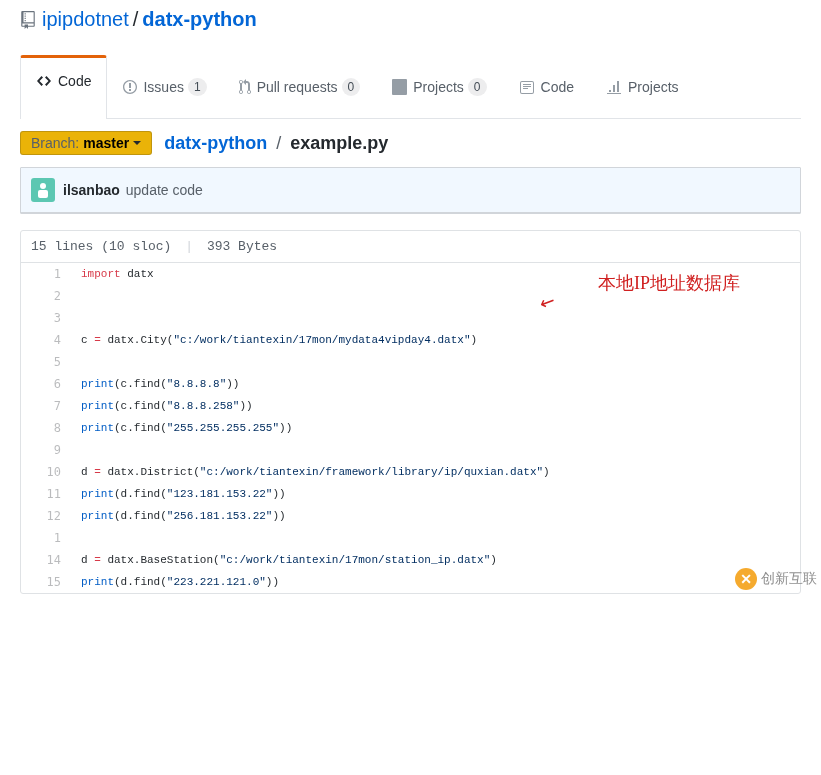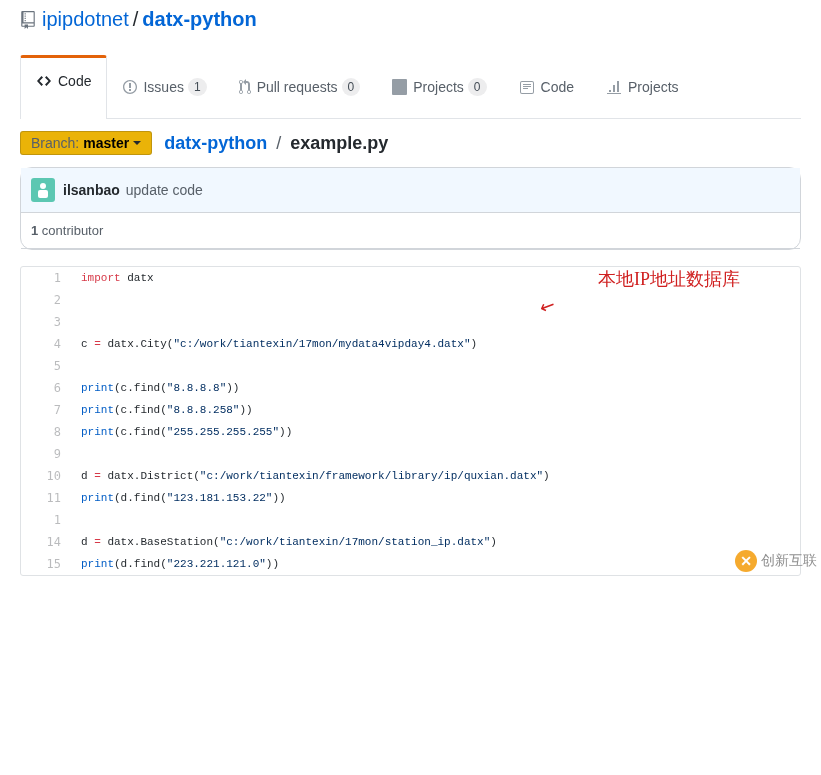--- a/index.html
+++ b/index.html
@@ -41,21 +41,21 @@
       font-family: inherit;
     }
     .branch-select .lbl { color:#586069; }
     .branch-select .val { font-weight:600; margin: 0 4px; }
     .caret { display:inline-block; width:0; height:0; border:4px solid transparent; border-top-color:#24292e; margin-top:4px; }
     .path { margin-left: 12px; font-size: 18px; }
     .path a { color:#0366d6; text-decoration:none; font-weight:600; }
     .path .sep { color:#586069; margin: 0 4px; }
     .path .file { font-weight:600; }
     .commit-box {
-      border: 1px solid #d1d5da; border-radius: 12px;
+      border: 1px solid #d1d5da; border-radius: 1px;
       margin: 0 20px;
     }
     .commit-top {
       display:flex; align-items:center; background:#f1f8ff;
       padding: 10px 10px; border-bottom: 1px solid #d1d5da;
     }
     .avatar {
       width: 24px; height: 24px; background:#5cc7b2; border-radius:3px;
       display:flex; align-items:center; justify-content:center; margin-right:8px;
       position:relative;
@@ -83,21 +83,21 @@
     }
     td.ln {
       font-family: SFMono-Regular, Consolas, "Liberation Mono", Menlo, monospace;
       font-size: 11px; line-height:22px; white-space: pre; padding-left: 10px;
     }
     .kw { color:#d73a49; }
     .fn { color:#005cc5; }
     .str { color:#032f62; }
     .pl { color:#24292e; }
     .annot {
-      position: absolute; right: 60px; top: 0px; color:#d02020;
+      position: absolute; right: 60px; top: 8px; color:#d02020;
       font-family: SimSun, serif; font-size: 18px;
     }
     .arrow {
       position: absolute; right: 245px; top: 28px; color:#d02020;
       font-size: 18px; transform: rotate(25deg);
     }
     .codewrap { position: relative; }
     .watermark {
       position:absolute; right:4px; bottom:4px; opacity:.95;
       display:flex; align-items:center; font-size:14px; color:#888;
@@ -180,27 +180,28 @@
       <span class="file">example.py</span>
     </div>
   </div>
 
   <div class="commit-box">
     <div class="commit-top">
       <div class="avatar"></div>
       <span class="author">ilsanbao</span>
       <span class="msg">update code</span>
     </div>
-    <div class="contrib">
-      <span class="ct">1</span>
-      <span>contributor</span>
-    </div>
   </div>
 
   <div class="blob-wrapper">
+    <div class="blob-meta">
+      <span>15 lines (10 sloc)</span>
+      <span class="div">|</span>
+      <span>393 Bytes</span>
+    </div>
     <div class="codewrap">
       <div class="annot">本地IP地址数据库</div>
       <div class="arrow">↙</div>
       <table class="code">
         <tbody>
             <tr>
               <td class="num">1</td>
               <td class="ln"><span class="kw">import</span><span class="pl"> datx</span></td>
             </tr>
         <tr>
@@ -237,20 +238,24 @@
             </tr>
         <tr>
               <td class="num">10</td>
               <td class="ln"><span class="pl">d </span><span class="kw">=</span><span class="pl"> datx.District(</span><span class="str">"c:/work/tiantexin/framework/library/ip/quxian.datx"</span><span class="pl">)</span></td>
             </tr>
         <tr>
               <td class="num">11</td>
               <td class="ln"><span class="fn">print</span><span class="pl">(d.find(</span><span class="str">"123.181.153.22"</span><span class="pl">))</span></td>
             </tr>
         <tr>
+              <td class="num">12</td>
+              <td class="ln"><span class="fn">print</span><span class="pl">(d.find(</span><span class="str">"256.181.153.22"</span><span class="pl">))</span></td>
+            </tr>
+        <tr>
               <td class="num">1</td>
               <td class="ln"></td>
             </tr>
         <tr>
               <td class="num">14</td>
               <td class="ln"><span class="pl">d </span><span class="kw">=</span><span class="pl"> datx.BaseStation(</span><span class="str">"c:/work/tiantexin/17mon/station_ip.datx"</span><span class="pl">)</span></td>
             </tr>
         <tr>
               <td class="num">15</td>
               <td class="ln"><span class="fn">print</span><span class="pl">(d.find(</span><span class="str">"223.221.121.0"</span><span class="pl">))</span></td>

